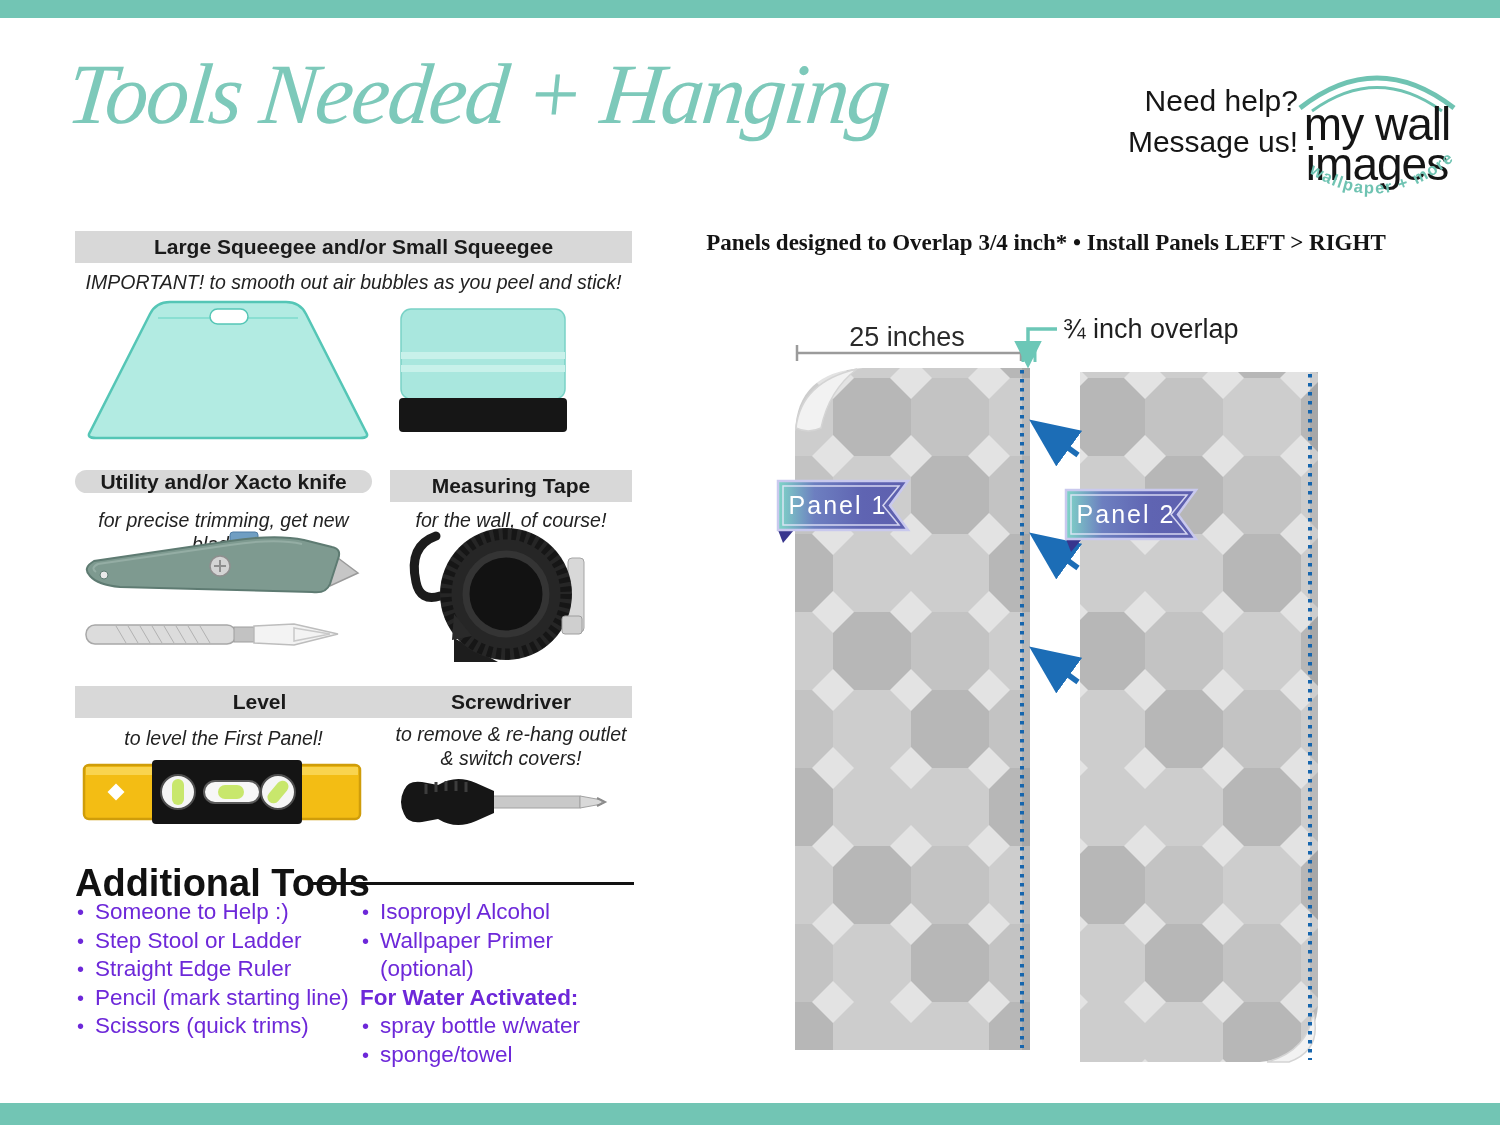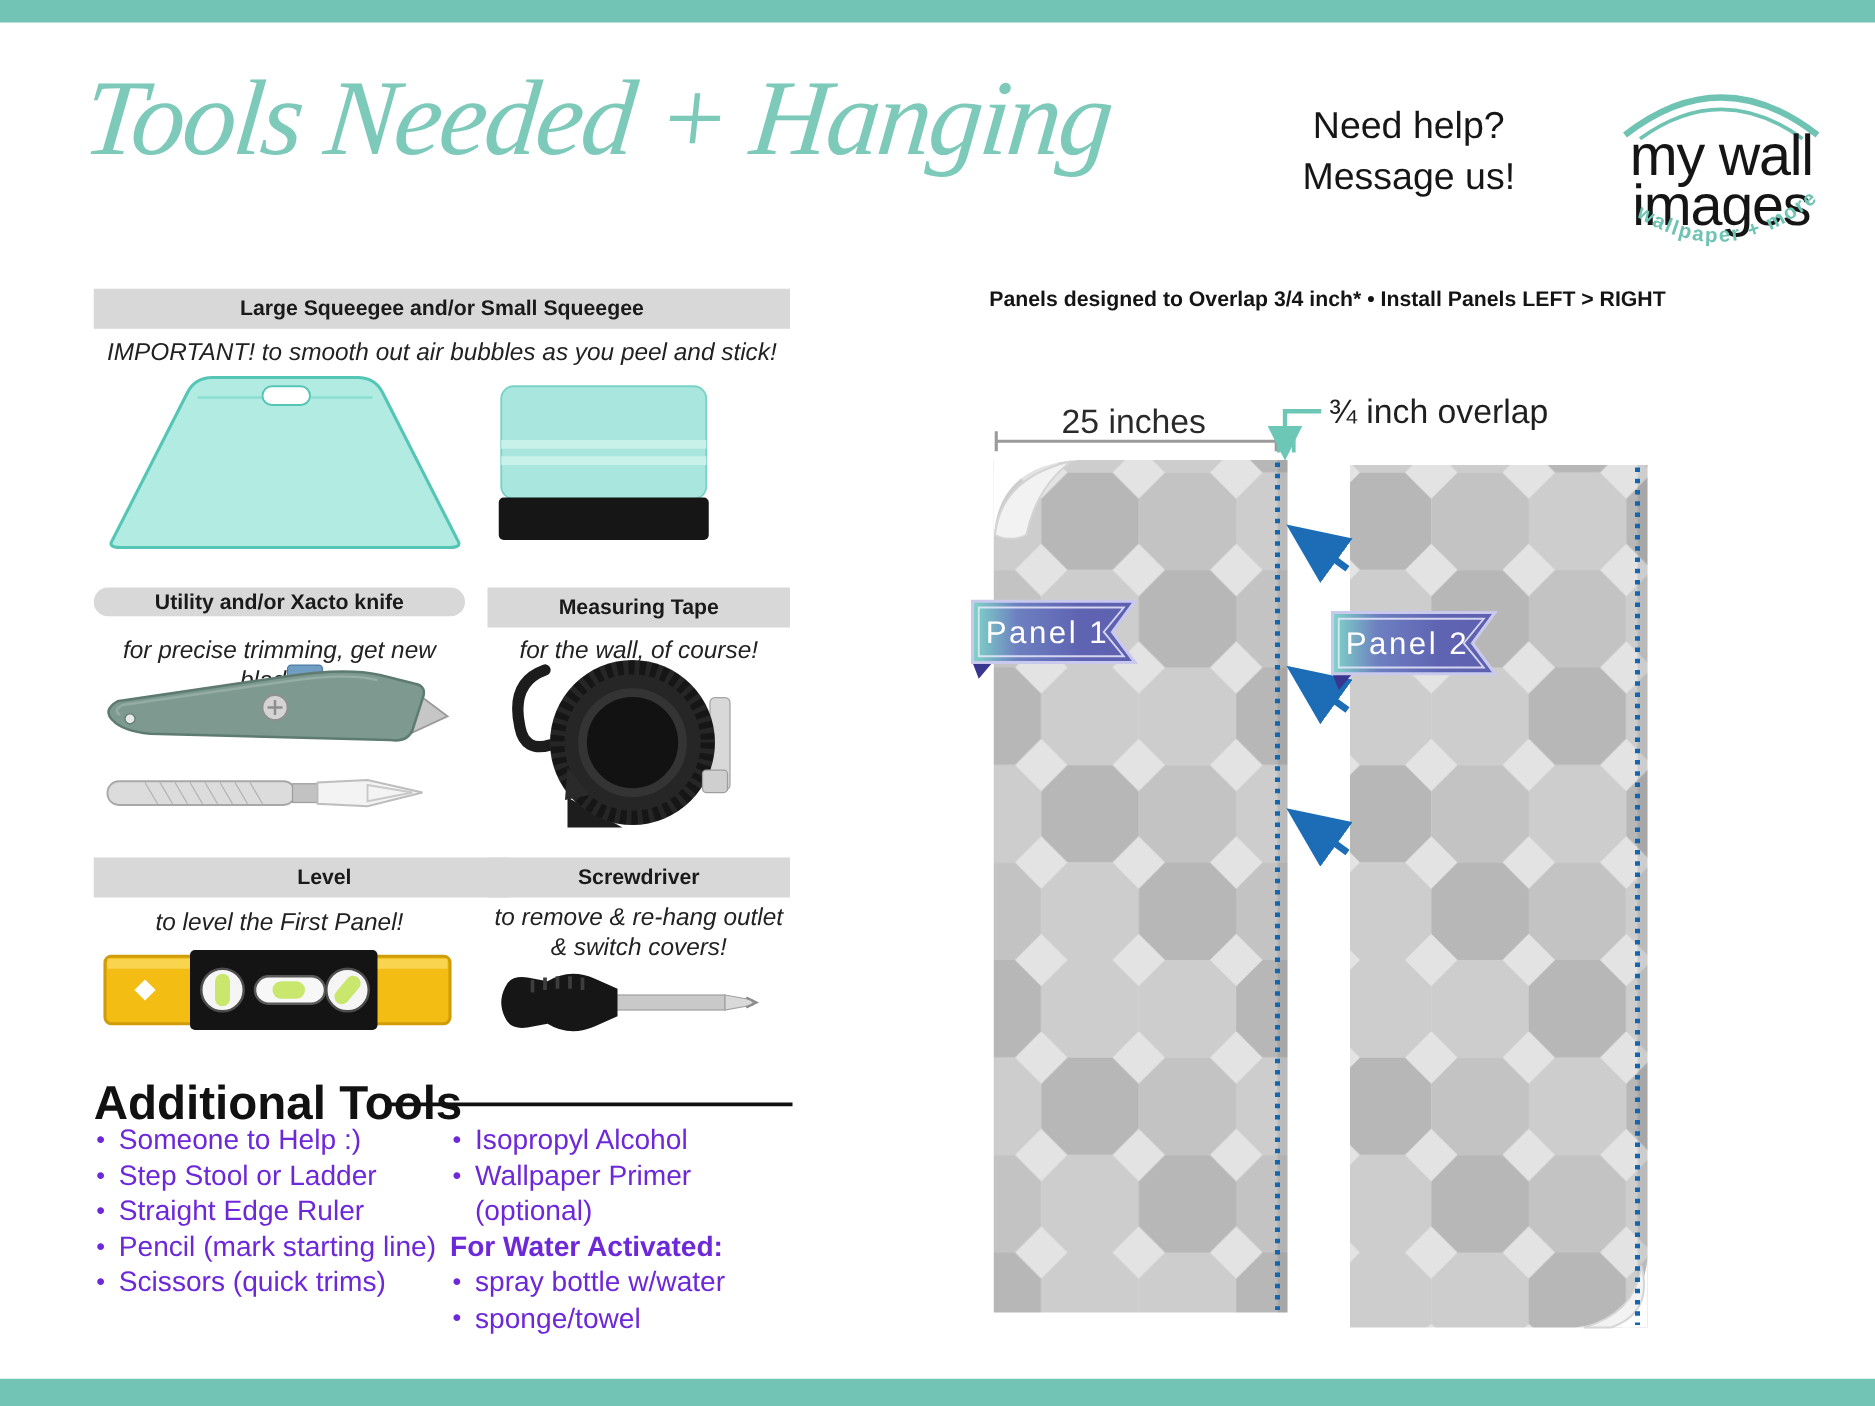--- a/index.html
+++ b/index.html
@@ -2,33 +2,33 @@
 <html><head>
 <meta charset="utf-8">
 <style>
   html,body{margin:0;padding:0;background:#fff;}
   #sheet{position:relative;width:1500px;height:1125px;overflow:hidden;background:#fff;
          font-family:"Liberation Sans",sans-serif;color:#1c1c1c;}
   .abs{position:absolute;}
   .teal-bar{left:0;width:1500px;background:#72c5b4;}
   #script-title{left:68px;top:44px;width:930px;font-family:cursive;font-style:italic;
     font-size:86px;color:#7dc9ba;white-space:nowrap;transform:skewX(-6deg);letter-spacing:-2px;}
-  #need-help{left:1007px;top:80px;width:240px;text-align:center;font-size:30px;line-height:41px;color:#161616;}
-  .tool-head{background:#d8d8d8;color:#1a1a1a;font-weight:bold;font-size:17px;
+  #need-help{left:1058px;top:80px;width:240px;text-align:right;font-size:30px;line-height:41px;color:#161616;}
+  .tool-head{background:#d8d8d8;color:#1a1a1a;font-weight:bold;font-size:21px;
     display:flex;align-items:center;justify-content:center;text-align:center;}
   .tool-sub{font-style:italic;font-size:19.5px;color:#222;text-align:center;line-height:24px;}
   #addl-head{left:75px;top:862px;font-size:38px;font-weight:bold;color:#111;}
   #addl-line{left:312px;top:882px;width:322px;border-top:3px solid #111;}
   ul.blist{margin:0;padding:0;list-style:none;font-size:22.5px;line-height:28.5px;color:#6d28d9;}
   ul.blist li{padding-left:20px;position:relative;}
   ul.blist li:before{content:"•";position:absolute;left:2px;font-size:20px;}
   ul.blist li.nobull{padding-left:0;}
   ul.blist li.nobull:before{content:"";}
   .bold{font-weight:bold;}
-  #hang-headline{left:676px;top:230px;width:772px;text-align:center;font-size:17px;font-weight:bold;color:#141414;}
+  #hang-headline{left:660px;top:230px;width:772px;text-align:center;font-size:23px;font-weight:bold;color:#141414;font-family:Liberation Serif, serif;}
   #hang-subline{left:660px;top:262px;width:772px;text-align:center;font-size:20.5px;font-style:italic;color:#1b1b1b;}
   #hang-subline .ul{text-decoration:underline;}
   svg text{font-family:"Liberation Sans",sans-serif;}
 </style>
 </head>
 <body>
 
 <div id="sheet">
 
   <div class="abs teal-bar" style="top:0;height:18px;"></div>

